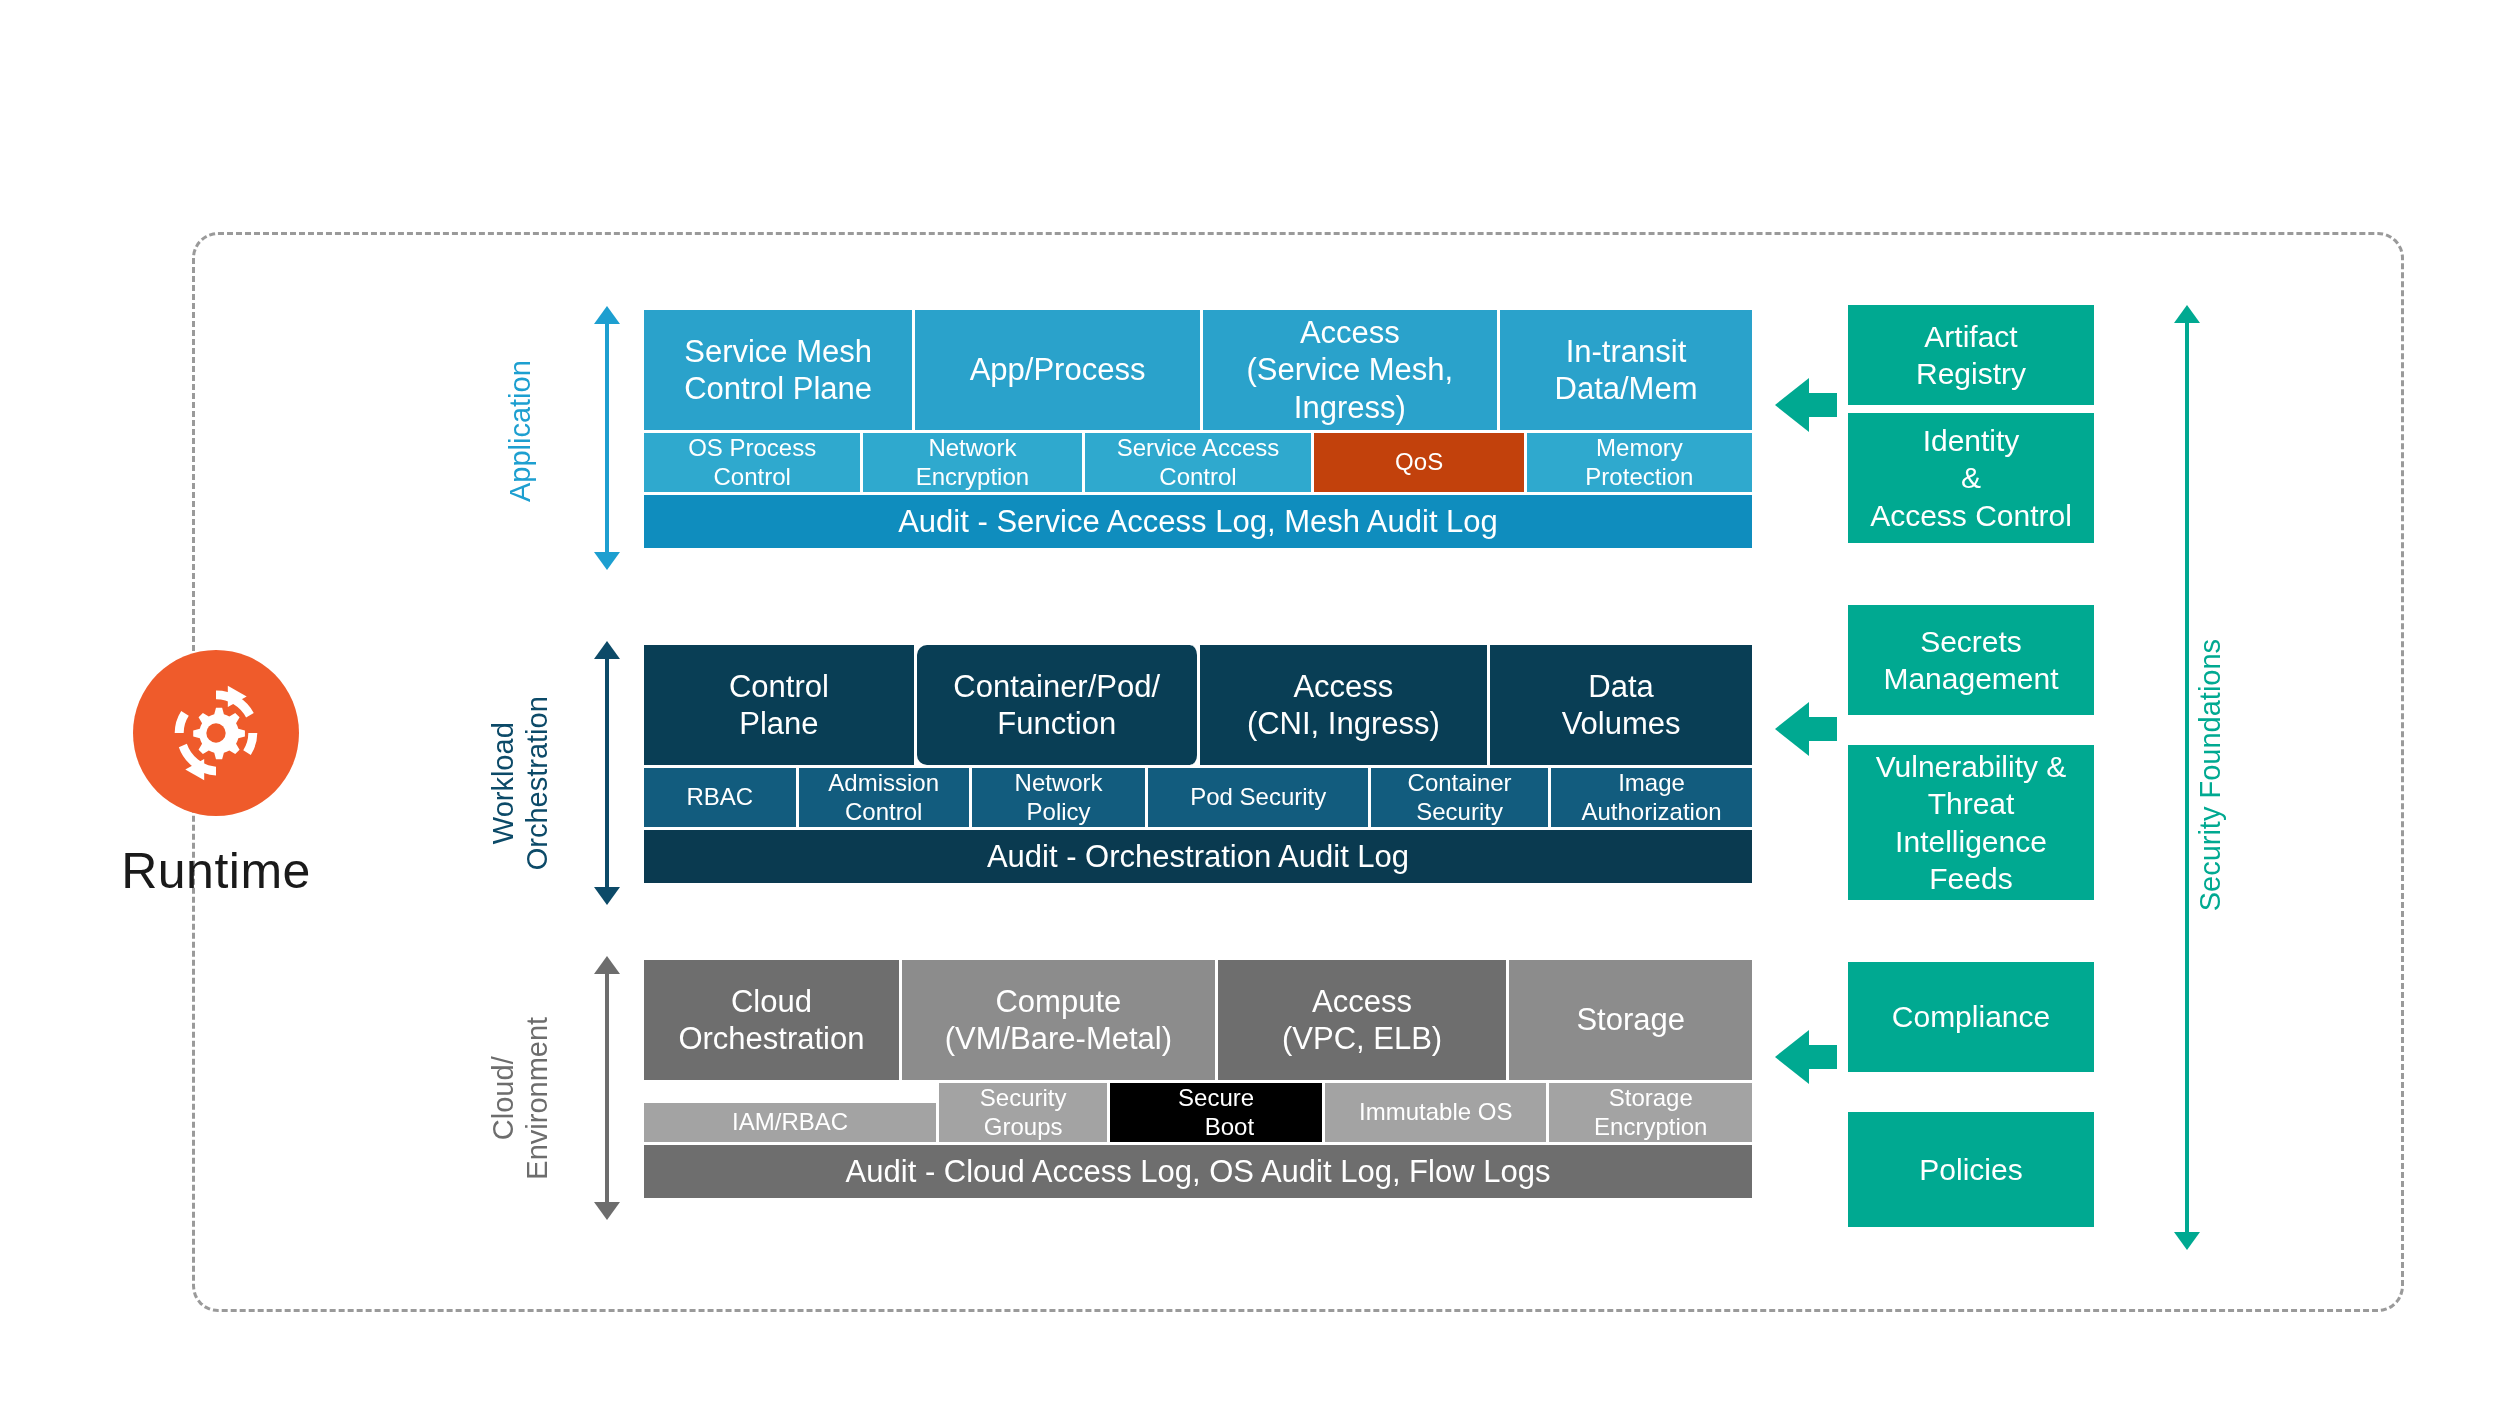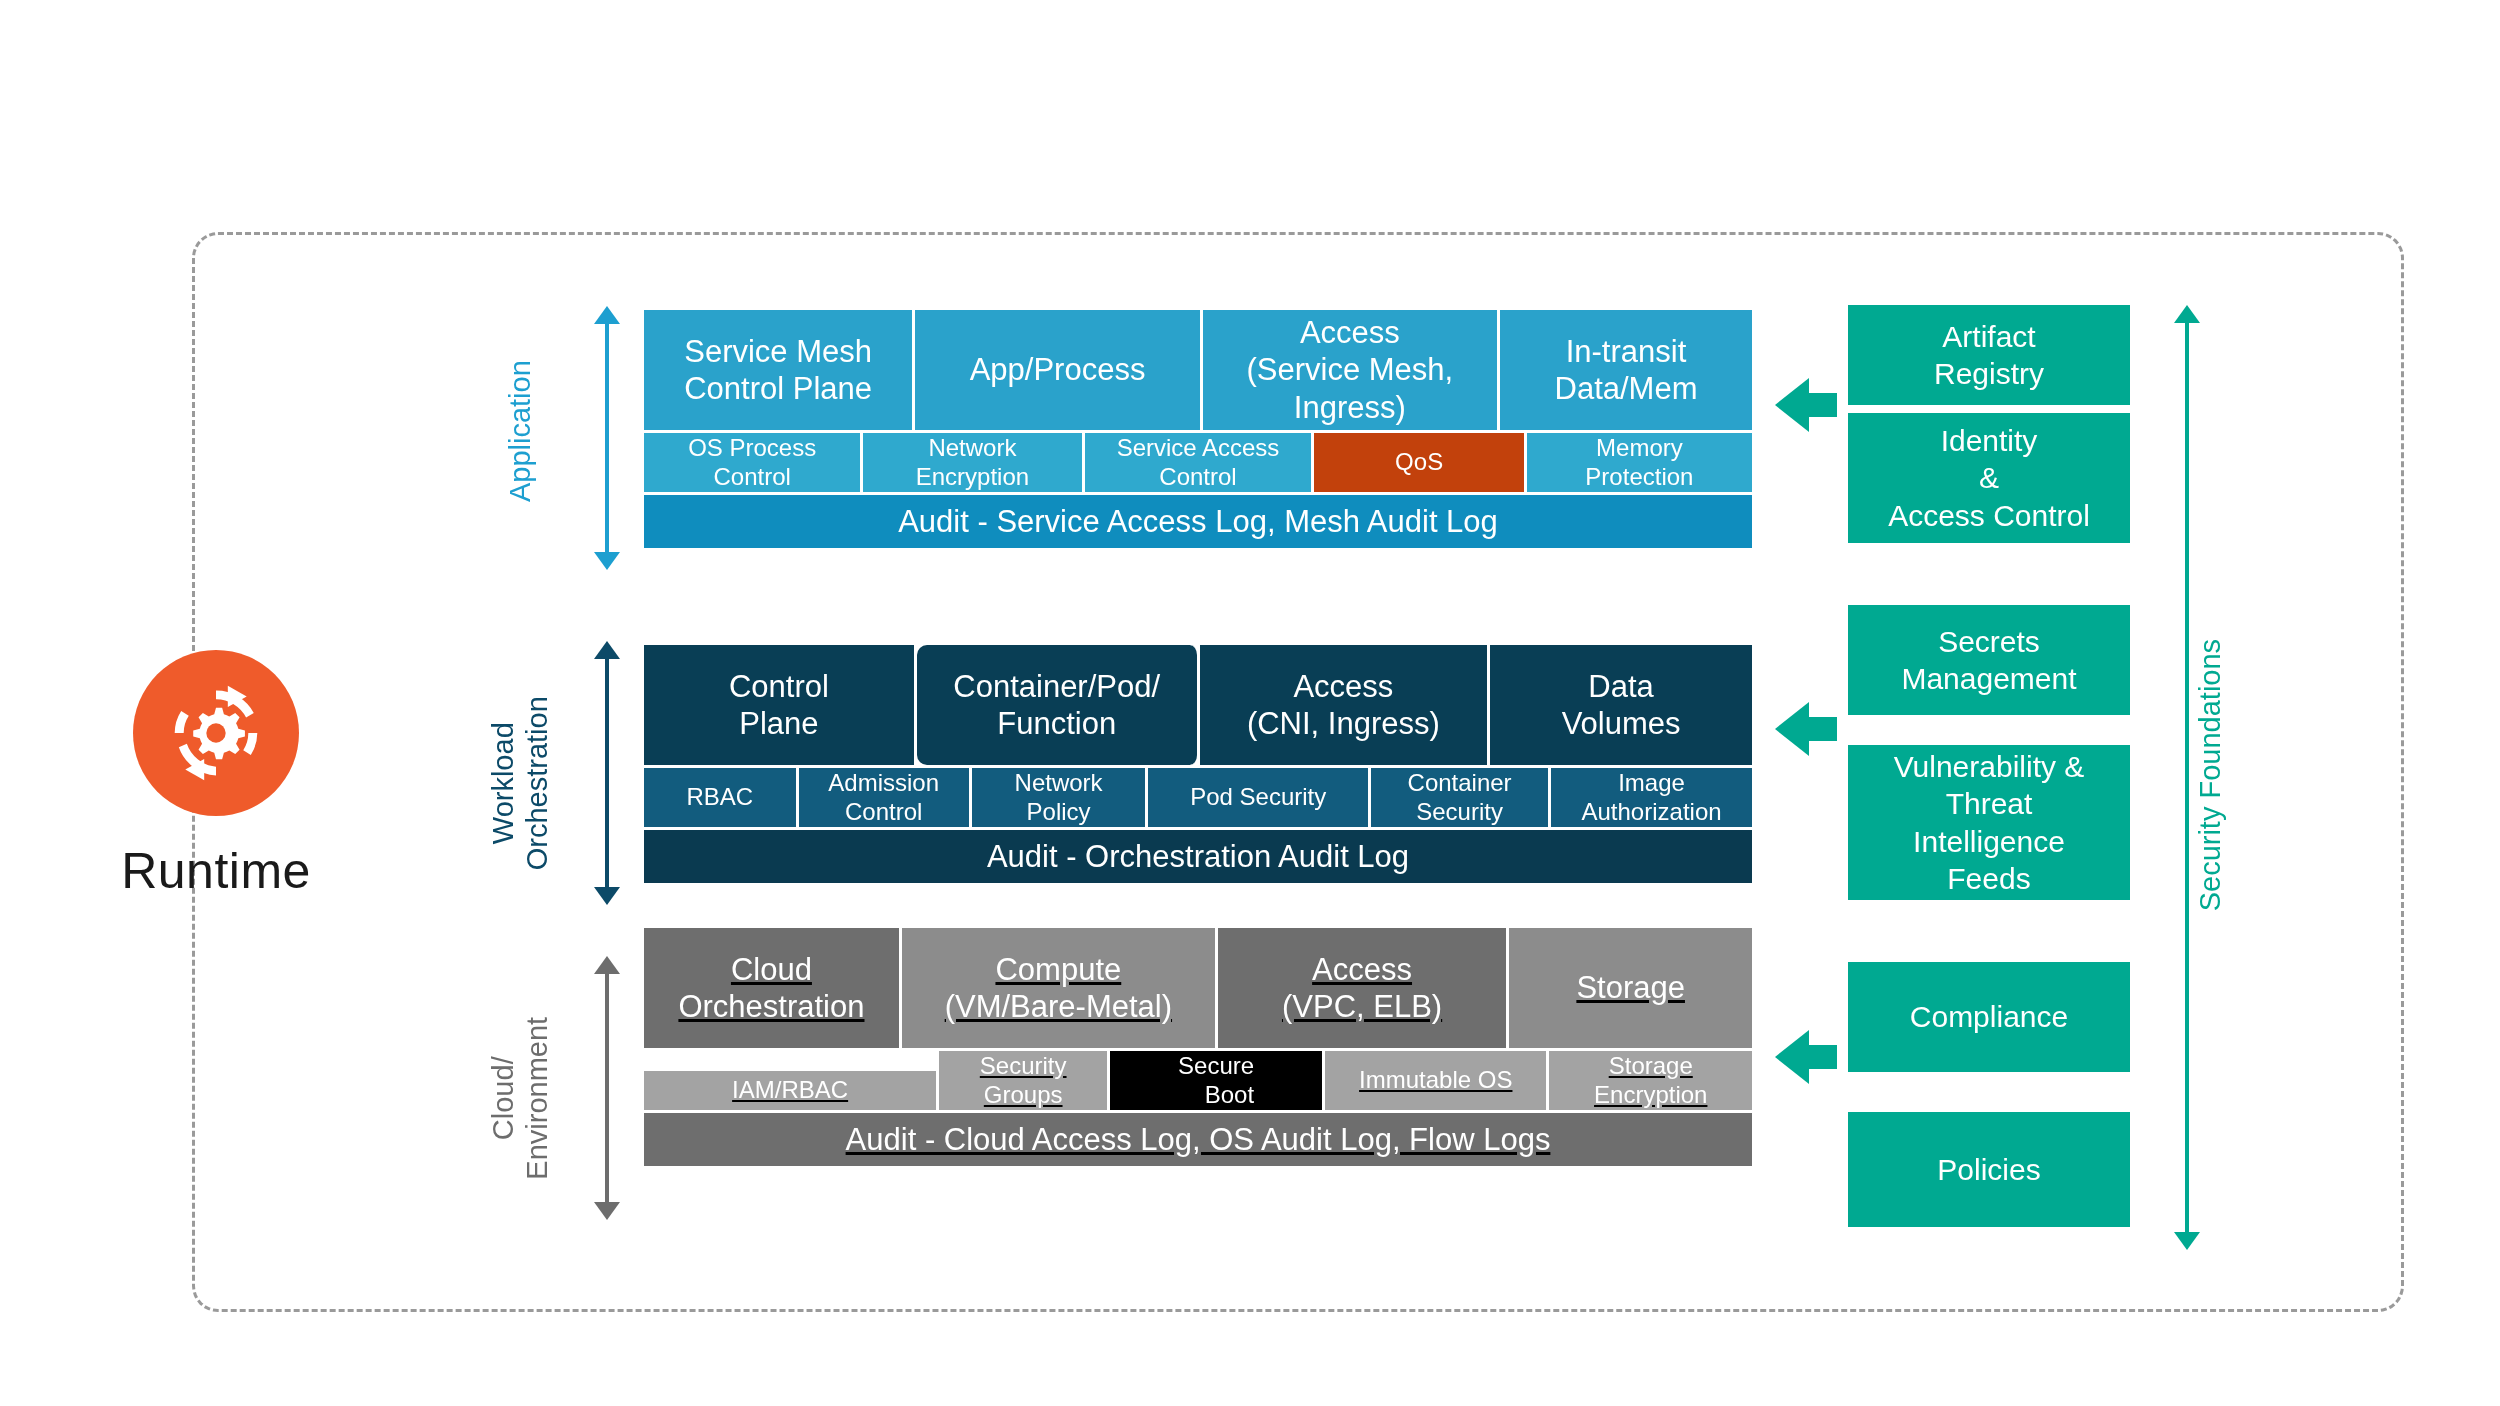--- a/index.html
+++ b/index.html
@@ -65,21 +65,21 @@
   .row-sub { border-top: 3px solid #ffffff; }
   .audit {
     display: flex; align-items: center; justify-content: center;
     color: #ffffff; font-size: 31px; text-align: center;
     border-top: 3px solid #ffffff;
   }
 
   
   .foundations { position: absolute; left: 1848px; width: 282px; }
   .fbox {
-    position: absolute; left: 0; width: 282px;
+    position: absolute; left: 0; width: 246px;
     display: flex; align-items: center; justify-content: center;
     color: #ffffff; font-size: 30px; line-height: 1.24; text-align: center;
     padding: 6px 18px;
   }
 
   
   .ginarrow { position: absolute; width: 62px; height: 54px; }
   .ginarrow .head {
     position: absolute; left: 0; top: 0; width: 0; height: 0;
     border-top: 27px solid transparent; border-bottom: 27px solid transparent;
@@ -167,21 +167,21 @@
         <div class="row-sub" style="height: 62px;">
           <div class="cell" style="flex: 82 0 0px; background: rgb(18, 92, 126);">RBAC</div>
           <div class="cell" style="flex: 93 0 0px; background: rgb(18, 92, 126);">Admission<br>Control</div>
           <div class="cell" style="flex: 95 0 0px; background: rgb(18, 92, 126);">Network<br>Policy</div>
           <div class="cell" style="flex: 122 0 0px; background: rgb(18, 92, 126);">Pod Security</div>
           <div class="cell" style="flex: 97 0 0px; background: rgb(18, 92, 126);">Container<br>Security</div>
           <div class="cell" style="flex: 111 0 0px; background: rgb(18, 92, 126);">Image<br>Authorization</div>
         </div>
         <div class="audit" style="height: 56px; background: rgb(10, 58, 80);">Audit - Orchestration Audit Log</div>
       </div>
-      <div class="layer" style="top: 928px; text-decoration: underline;">
+      <div class="layer" style="top: 960px;">
         <div class="row-main" style="height: 120px;">
           <div class="cell" style="flex: 159 0 0px; background: rgb(110, 110, 110);">Cloud<br>Orchestration</div>
           <div class="cell" style="flex: 197 0 0px; background: rgb(140, 140, 140);">Compute<br>(VM/Bare-Metal)</div>
           <div class="cell" style="flex: 181 0 0px; background: rgb(110, 110, 110);">Access<br>(VPC, ELB)</div>
           <div class="cell" style="flex: 151 0 0px; background: rgb(140, 140, 140);">Storage</div>
         </div>
         <div class="row-sub" style="height: 62px;">
           <div class="cell" style="flex: 178 0 0px; background: rgb(163, 163, 163); margin-top: 20px;">IAM/RBAC</div>
           <div class="cell" style="flex: 99 0 0px; background: rgb(163, 163, 163);">Security<br>Groups</div>
           <div class="cell" style="flex: 127 0 0px; background: #000000; text-align: right;">Secure<br>Boot</div>

